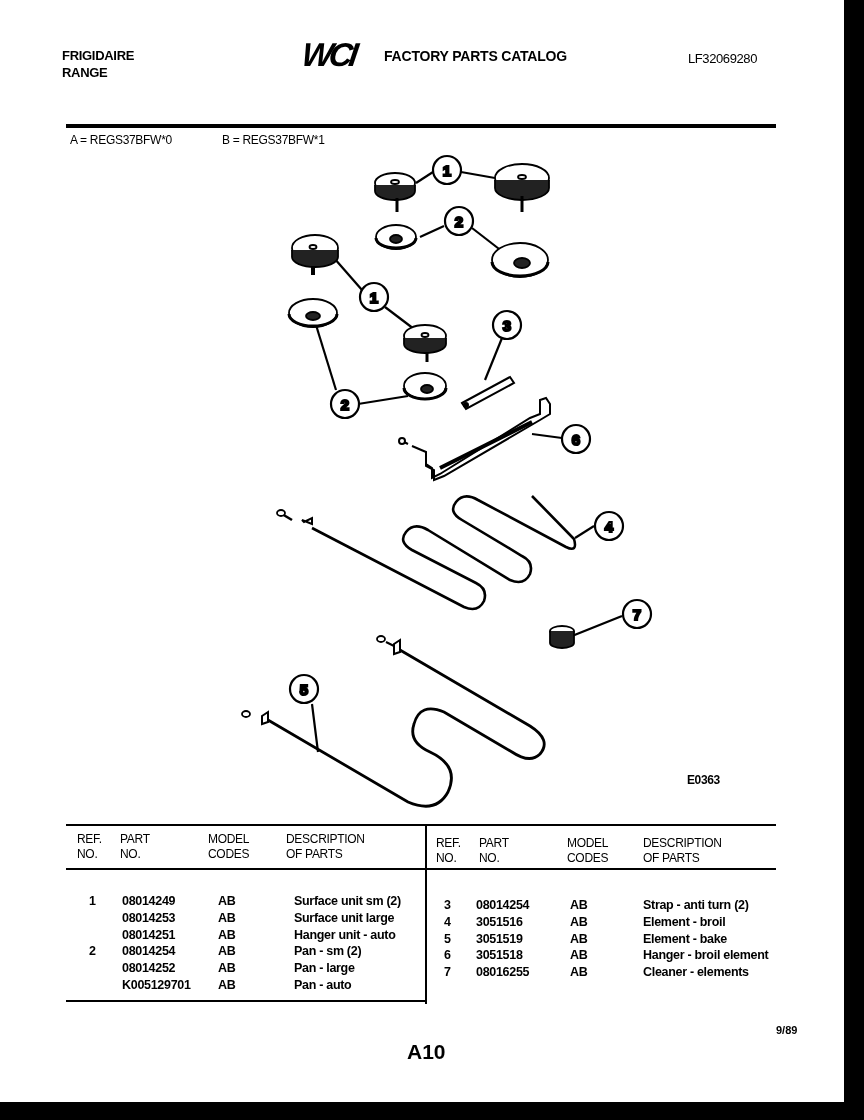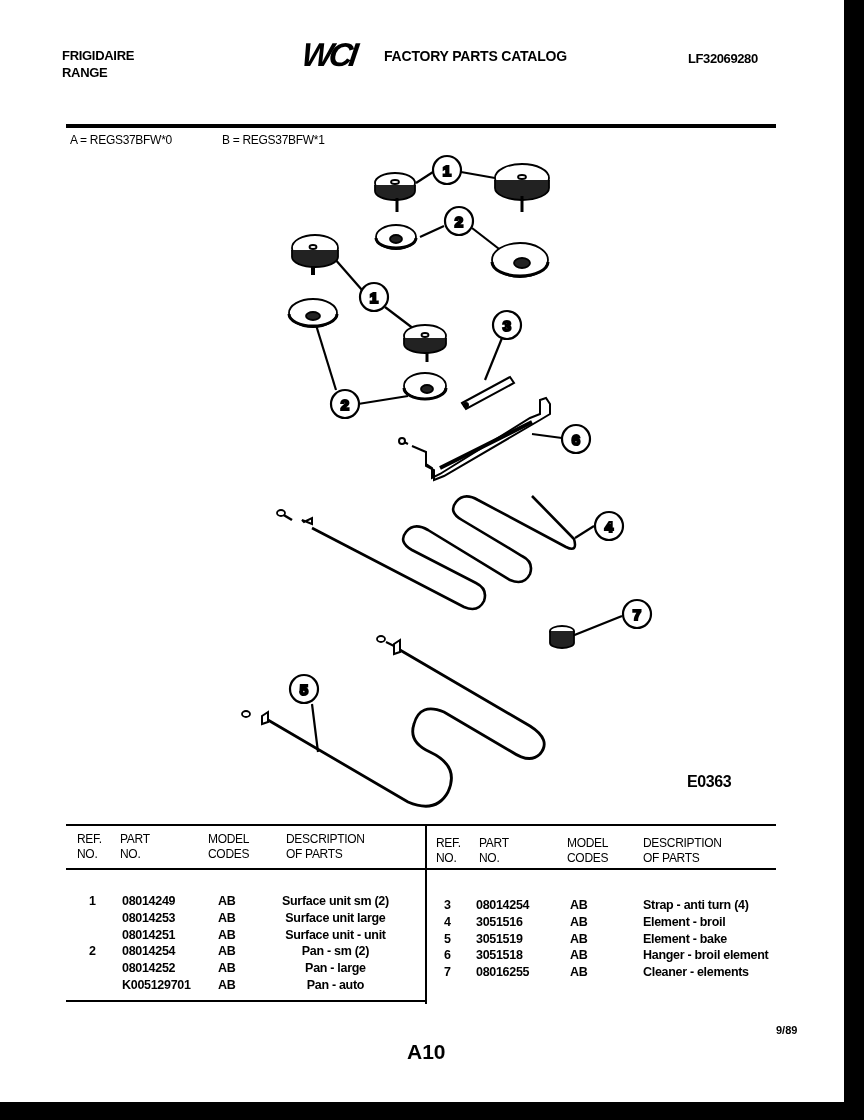--- a/index.html
+++ b/index.html
@@ -3,25 +3,25 @@
   <meta charset="utf-8">
   <style>
     html, body { margin:0; padding:0; }
     body { width:864px; height:1120px; background:#000; position:relative; overflow:hidden;
            font-family:"Liberation Sans", sans-serif; color:#000; }
     .page { position:absolute; left:0; top:0; width:844px; height:1102px; background:#fff; }
     .abs { position:absolute; }
     .hdr-left { left:62px; top:47px; font-size:13px; font-weight:900; line-height:17px; letter-spacing:-0.3px; }
     .logo { left:302px; top:38px; font-size:33px; font-weight:900; font-style:italic; letter-spacing:-4px; line-height:34px; transform:skewX(-8deg); }
     .catalog { left:368px; top:48px; font-size:14px; font-weight:900; letter-spacing:-0.2px;padding-left:16px; }
-    .catno { left:688px; top:51px; font-size:13px; font-weight:700; letter-spacing:-0.4px; }
+    .catno { left:688px; top:51px; font-size:13px; font-weight:400; letter-spacing:-0.4px; }
     .rule-top { left:66px; top:124px; width:710px; height:4px; background:#000; }
     .models { top:133px; font-size:12px; font-weight:400; letter-spacing:-0.3px; }
     .diagram { left:0; top:0; width:844px; height:830px; }
-    .fig-id { left:687px; top:773px; font-size:16px; font-weight:700; letter-spacing:-0.4px; }
+    .fig-id { left:687px; top:773px; font-size:12px; font-weight:700; letter-spacing:-0.4px; }
     .tbl-rule { height:2px; background:#000; }
     .th { font-size:12px; font-weight:400; line-height:15px; letter-spacing:-0.3px; }
     .row { font-size:12.5px; font-weight:700; line-height:16.8px; letter-spacing:-0.3px; white-space:nowrap; }
     .vdiv { left:425px; top:826px; width:2px; height:178px; background:#000; }
     .pagenum { left:407px; top:1040px; font-size:21px; font-weight:900; }
     .date { left:744px; top:1024px; font-size:11px; font-weight:900;padding-left:32px; }
     .callout circle { fill:#fff; stroke:#000; stroke-width:2.2; }
     .callout text { font-family:"Liberation Sans", sans-serif; font-weight:900; font-size:15px; text-anchor:middle; }
   </style>
 </head>
@@ -234,24 +234,24 @@
       <div>K005129701</div>
   </div>
   <div class="abs row" style="left:218px; top:893px;">
     <div>AB</div>
       <div>AB</div>
       <div>AB</div>
       <div>AB</div>
       <div>AB</div>
       <div>AB</div>
   </div>
-  <div class="abs row" style="left:282px; top:893px;text-align:center;">
+  <div class="abs row" style="left:294px; top:893px;">
     <div>Surface unit sm (2)</div>
       <div>Surface unit large</div>
-      <div>Surface unit - unit</div>
+      <div>Hanger unit - auto</div>
       <div>Pan - sm (2)</div>
       <div>Pan - large</div>
       <div>Pan - auto</div>
   </div>
 
   <div class="abs row" style="left:444px; top:897px;">
     <div>3</div>
       <div>4</div>
       <div>5</div>
       <div>6</div>
@@ -265,21 +265,21 @@
       <div>08016255</div>
   </div>
   <div class="abs row" style="left:570px; top:897px;">
     <div>AB</div>
       <div>AB</div>
       <div>AB</div>
       <div>AB</div>
       <div>AB</div>
   </div>
   <div class="abs row" style="left:643px; top:897px;">
-    <div>Strap - anti turn (4)</div>
+    <div>Strap - anti turn (2)</div>
       <div>Element - broil</div>
       <div>Element - bake</div>
       <div>Hanger - broil element</div>
       <div>Cleaner - elements</div>
   </div>
 
   <div class="abs pagenum">A10</div>
   <div class="abs date">9/89</div>
 </div>
 

